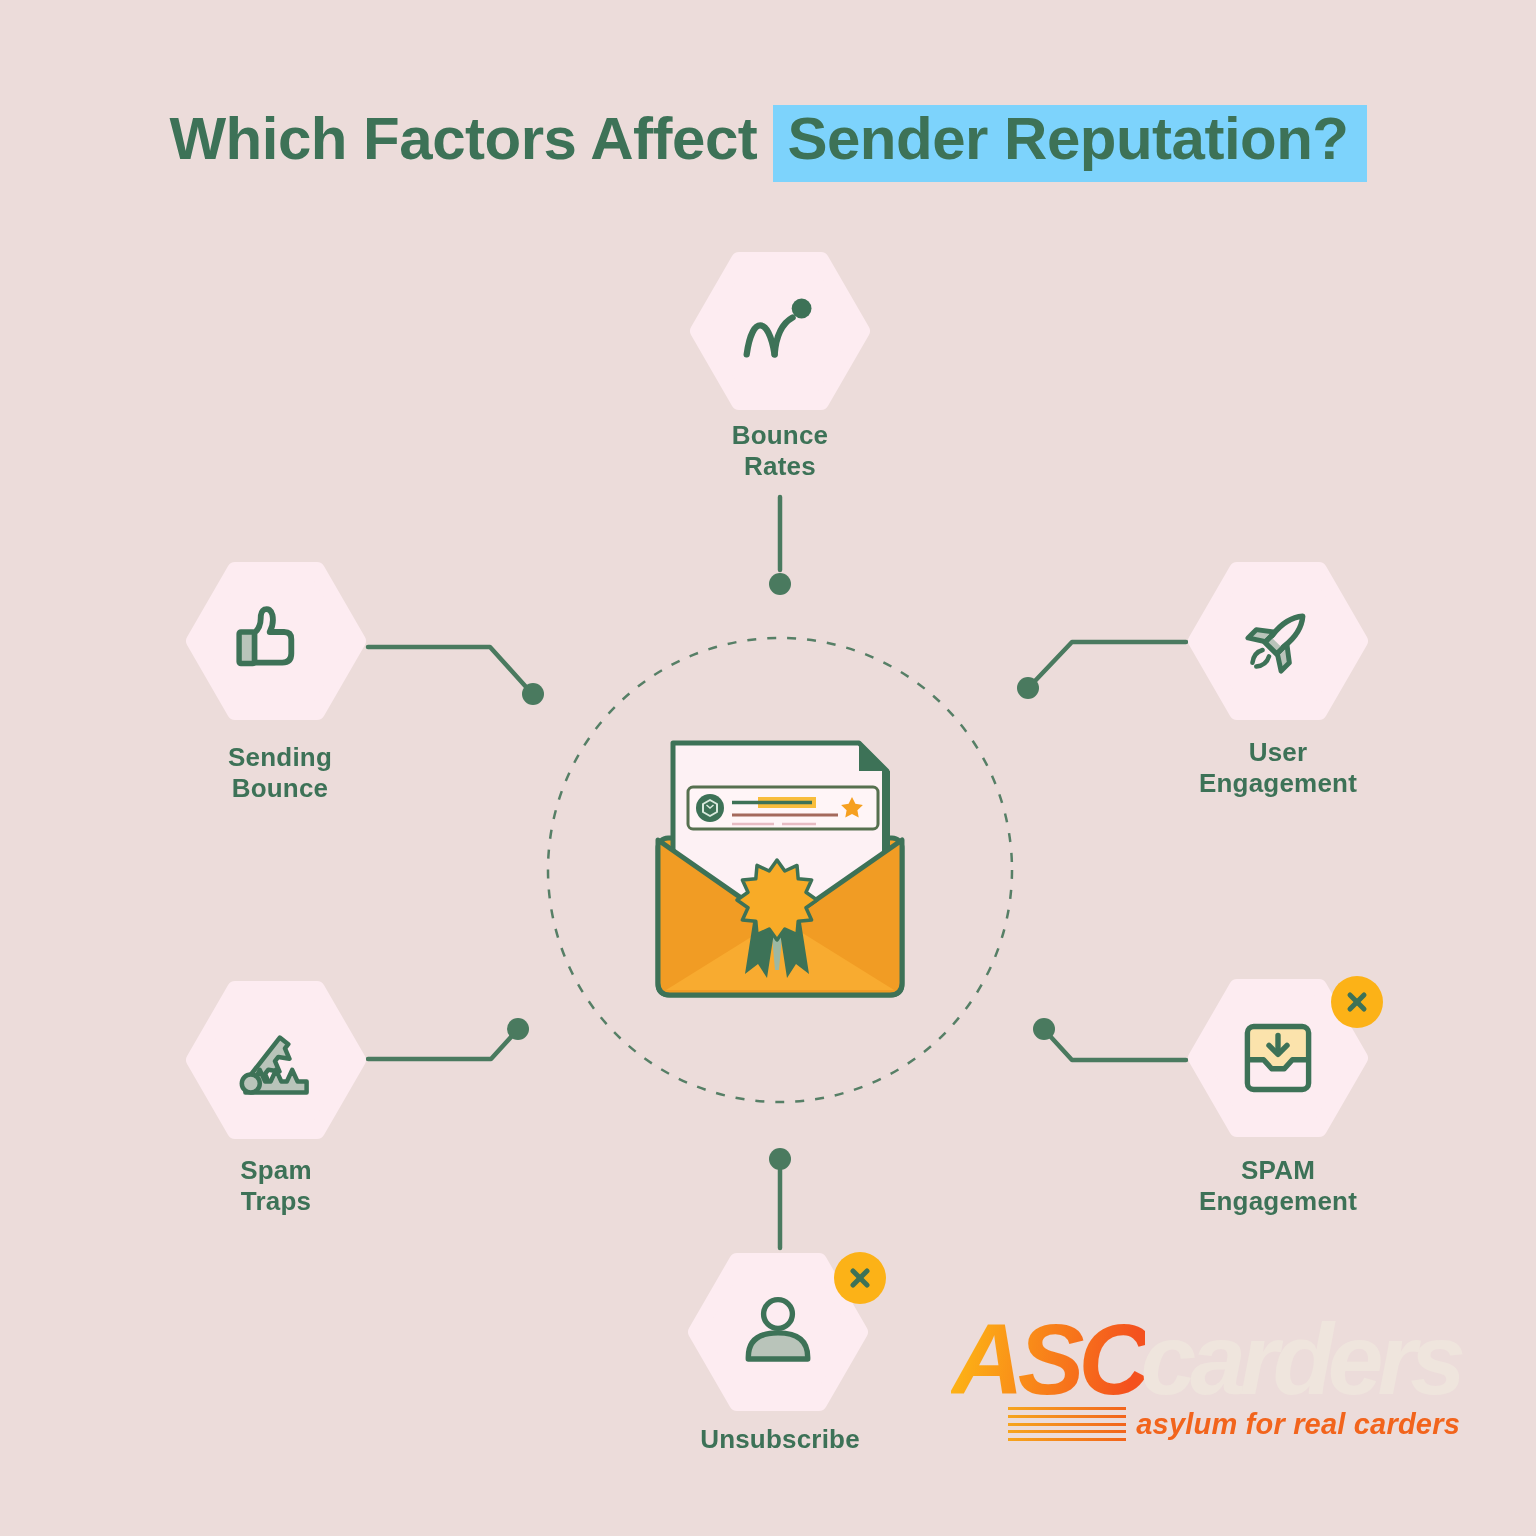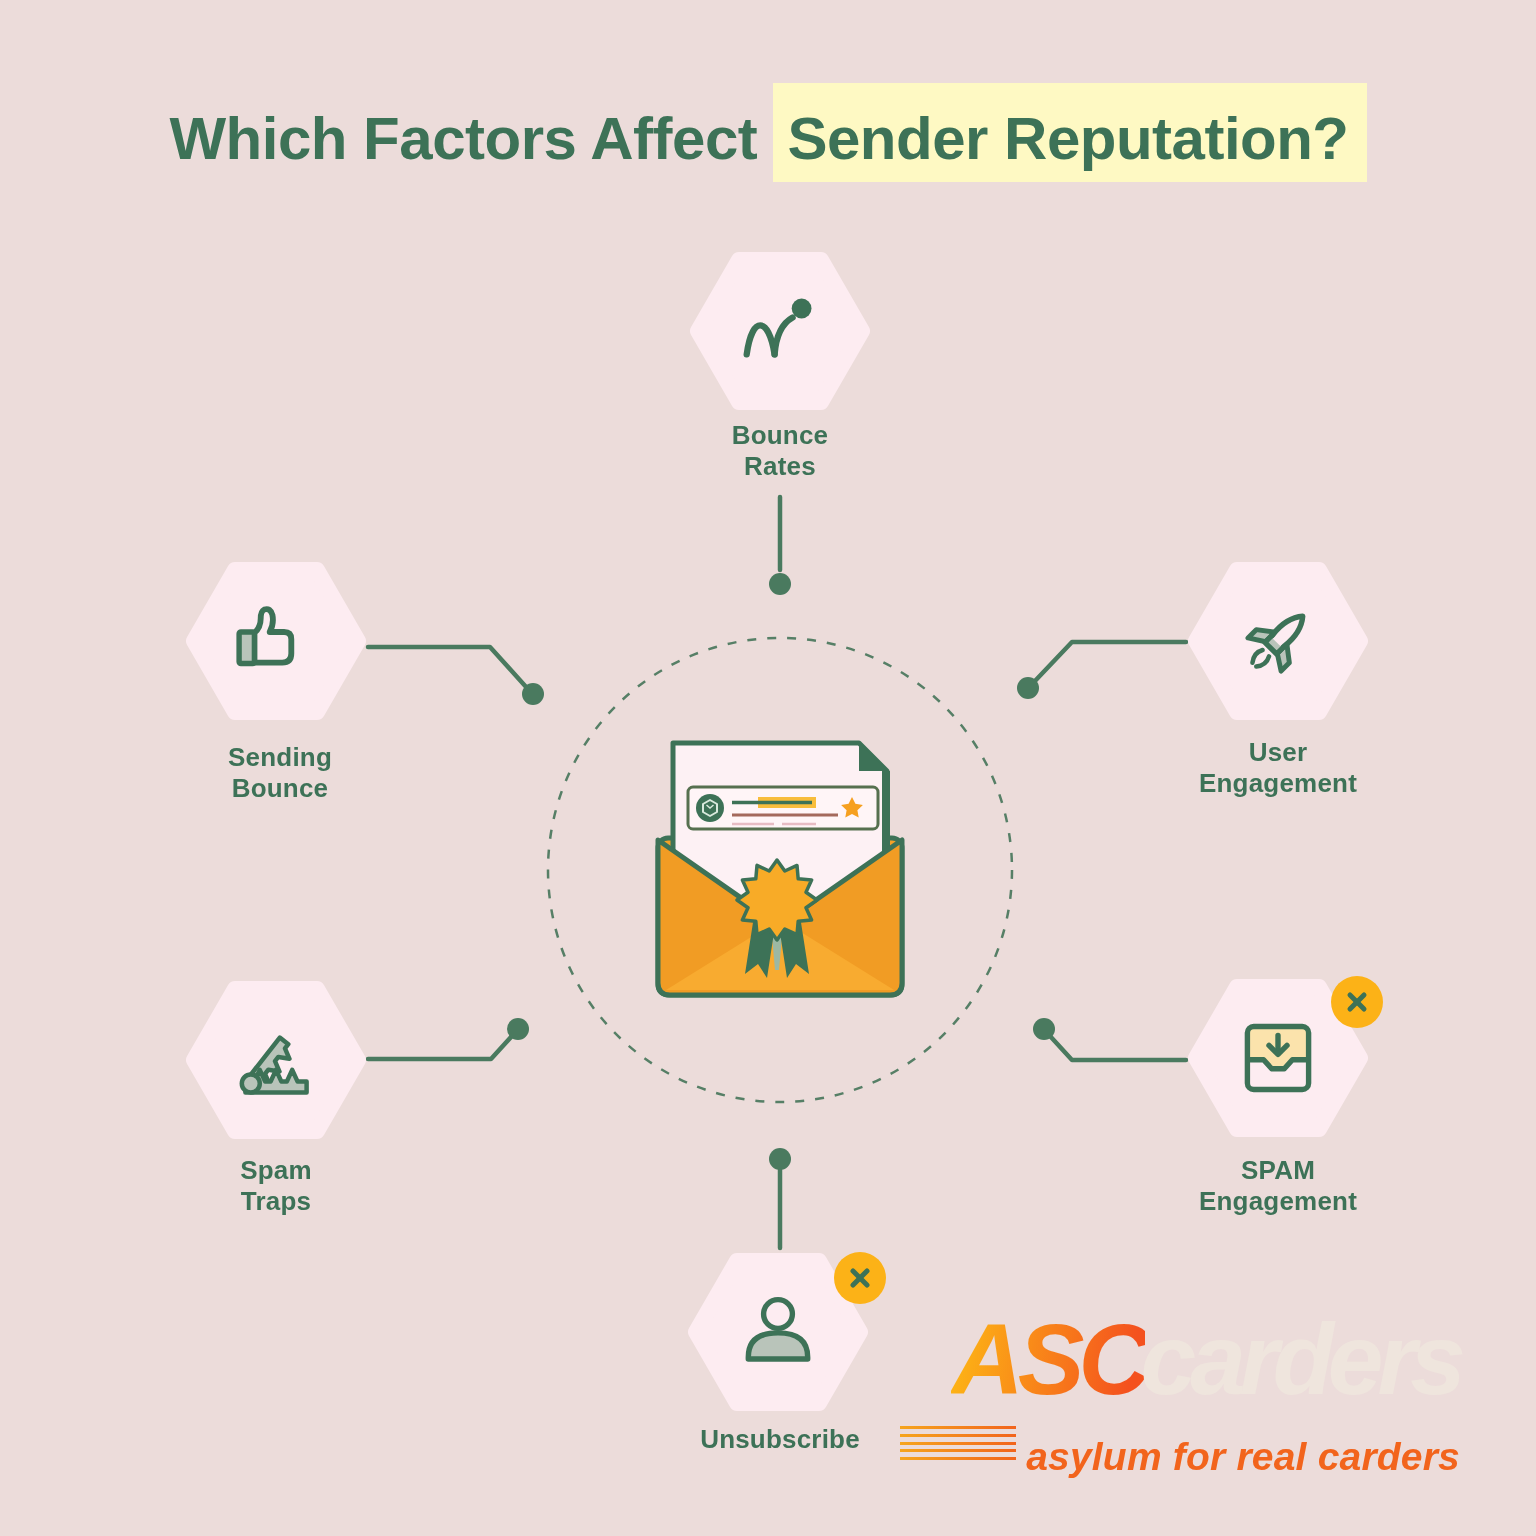--- a/index.html
+++ b/index.html
@@ -2,21 +2,21 @@
 <html><head>
 <meta charset="utf-8">
 <style>
   html,body{margin:0;padding:0;}
   body{font-family:"Liberation Sans","DejaVu Sans",sans-serif;}
   .canvas{position:relative;width:1536px;height:1536px;background:#ecdcda;overflow:hidden;}
 
   
   .title{position:absolute;top:96px;left:0;width:100%;text-align:center;
          font-size:60px;font-weight:700;color:#3d7257;letter-spacing:-0.5px;line-height:86px;margin:0;}
-  .title .hl{background:#fef9c3;padding:22px 18px 10px 14px;color:#3d7257;}
+  .title .hl{background:#7dd3fc;padding:0 18px 10px 14px;color:#3d7257;}
 
   
   .overlay{position:absolute;left:0;top:0;}
 
   
   .node{position:absolute;width:180px;height:158px;}
   .node svg.hex{position:absolute;left:0;top:0;}
   .node svg.icon{position:absolute;left:45px;top:34px;}
   .node-label{position:absolute;width:320px;text-align:center;
               font-size:26px;font-weight:700;color:#3d7257;line-height:31px;letter-spacing:0.2px;}
@@ -28,21 +28,21 @@
 
   
   .logo{position:absolute;right:76px;top:1305px;width:560px;text-align:right;}
   .logo-word{font-size:100px;font-weight:700;font-style:italic;letter-spacing:-6px;line-height:108px;white-space:nowrap;}
   .logo-asc{background:linear-gradient(100deg,#fdb515 5%,#f4511e 90%);
             -webkit-background-clip:text;background-clip:text;color:transparent;text-decoration:underline;-webkit-text-fill-color:transparent;}
   .logo-rest{color:#efe5dd;margin-left:-4px;}
   .logo-sub{display:flex;align-items:center;justify-content:flex-end;margin-top:-6px;}
   .logo-lines{width:118px;height:34px;margin-right:10px;display:flex;flex-direction:column;justify-content:space-between;}
   .logo-lines span{display:block;height:3px;background:linear-gradient(90deg,#f6a51e,#f2641c);}
-  .logo-tagline{font-size:39px;font-weight:700;font-style:italic;color:#f2641c;letter-spacing:0.2px;white-space:nowrap;margin-top:28px;}
+  .logo-tagline{font-size:29px;font-weight:700;font-style:italic;color:#f2641c;letter-spacing:0.2px;white-space:nowrap;}
 </style>
 </head>
 <body>
 
 <div class="canvas">
 
   <h1 class="title"><span>Which Factors Affect</span> <span class="hl">Sender Reputation?</span></h1>
 
   <svg class="overlay" width="1536" height="1536" viewBox="0 0 1536 1536">
     <circle cx="780" cy="870" r="232" fill="none" stroke="#567f66" stroke-width="2.5" stroke-dasharray="9 11"></circle>

